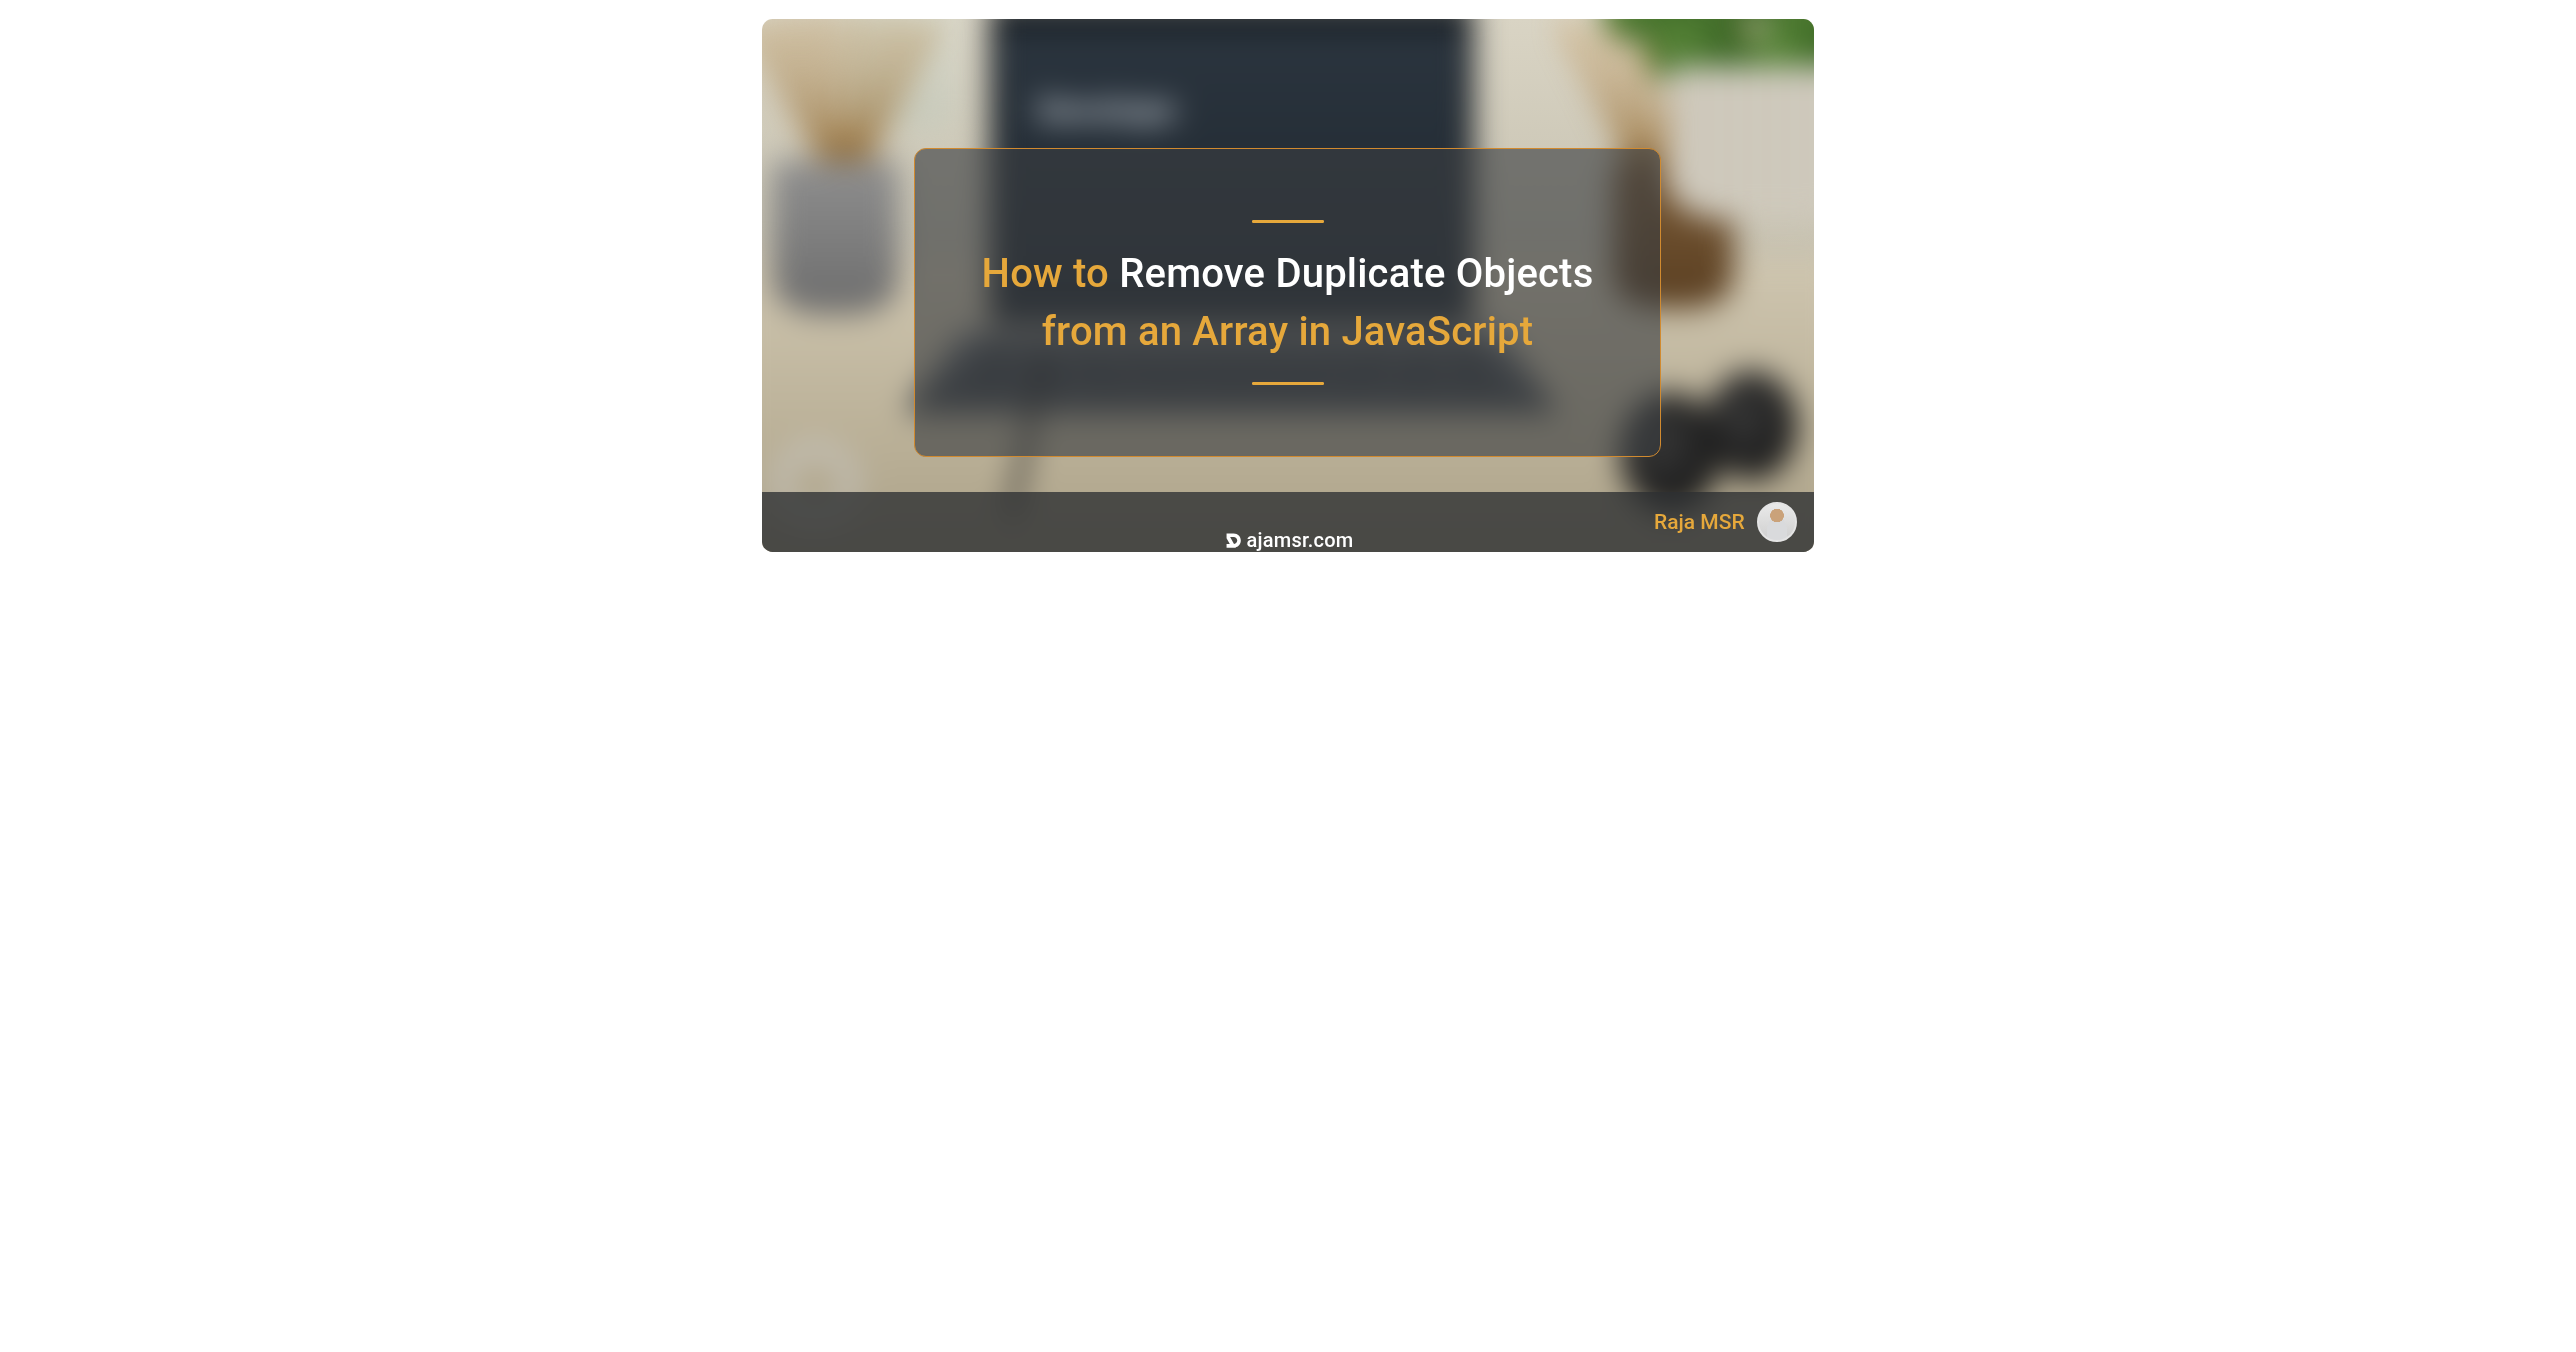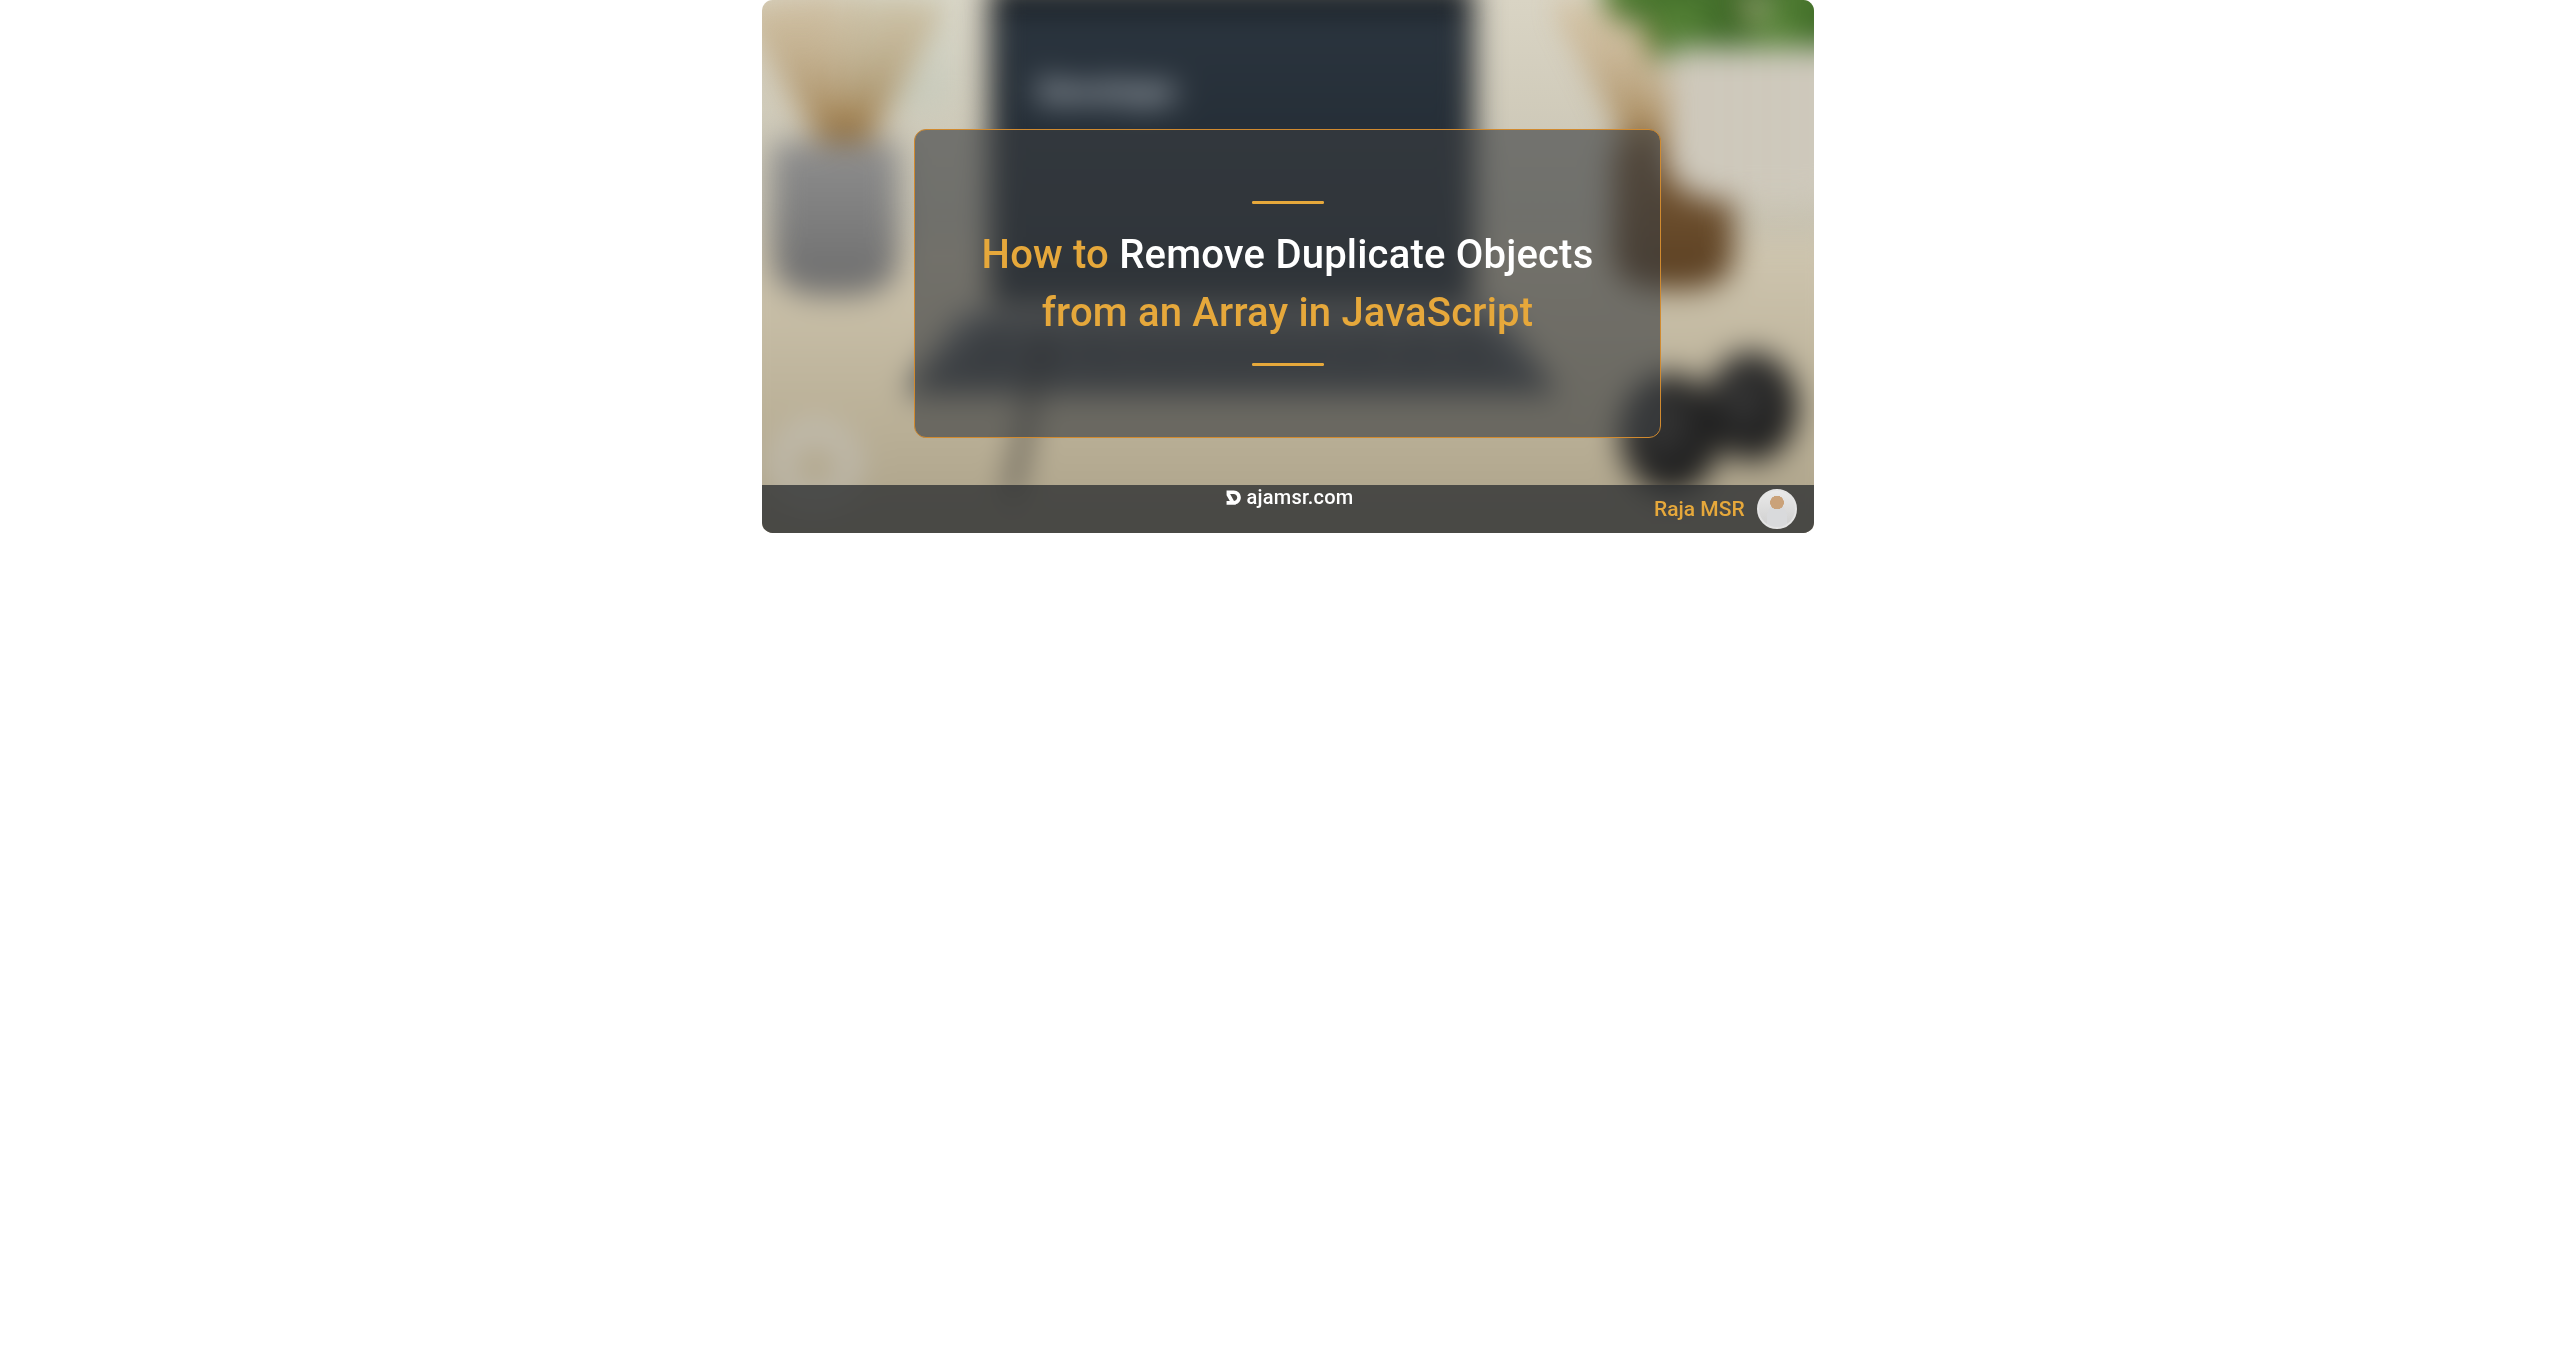--- a/index.html
+++ b/index.html
@@ -196,24 +196,24 @@
     font-weight: 500;
     letter-spacing: 0.2px;
   }
   .title-text .hl { color: #e6a83b; }
   .title-text .plain { color: #ffffff; }
 
   
   .footer-bar {
     position: absolute;
     left: 0; right: 0; bottom: 0;
-    height: 48px;
+    height: 60px;
     background: rgba(45,48,50,0.78);
     display: flex;
-    align-items: flex-start;
+    align-items: flex-end;
     justify-content: center;
   }
   .brand {
     display: flex;
     align-items: center;
     gap: 4px;
     color: #ffffff;
     font-size: 20px;
     font-weight: 500;
     letter-spacing: 0.2px;
@@ -241,21 +241,21 @@
     width: 40px; height: 40px;
     border-radius: 50%;
     border: 2px solid #e4e4e4;
     background:
       radial-gradient(circle at 50% 32%, #caa27a 0 22%, transparent 23%),
       radial-gradient(ellipse at 50% 80%, #d9dadc 0 40%, transparent 41%),
       linear-gradient(180deg, #e9e9e9 0%, #cfcfcf 100%);
   }
 
   
-  .stage { border-radius: 10.7px; }
+  .stage { border-radius: 10.7px; margin-top: 19px; }
 </style>
 </head>
 <body>
 
 <div class="stage">
 
   <div class="bg-blur">
     <div class="desk"></div>
 
     <div class="jar"></div>

